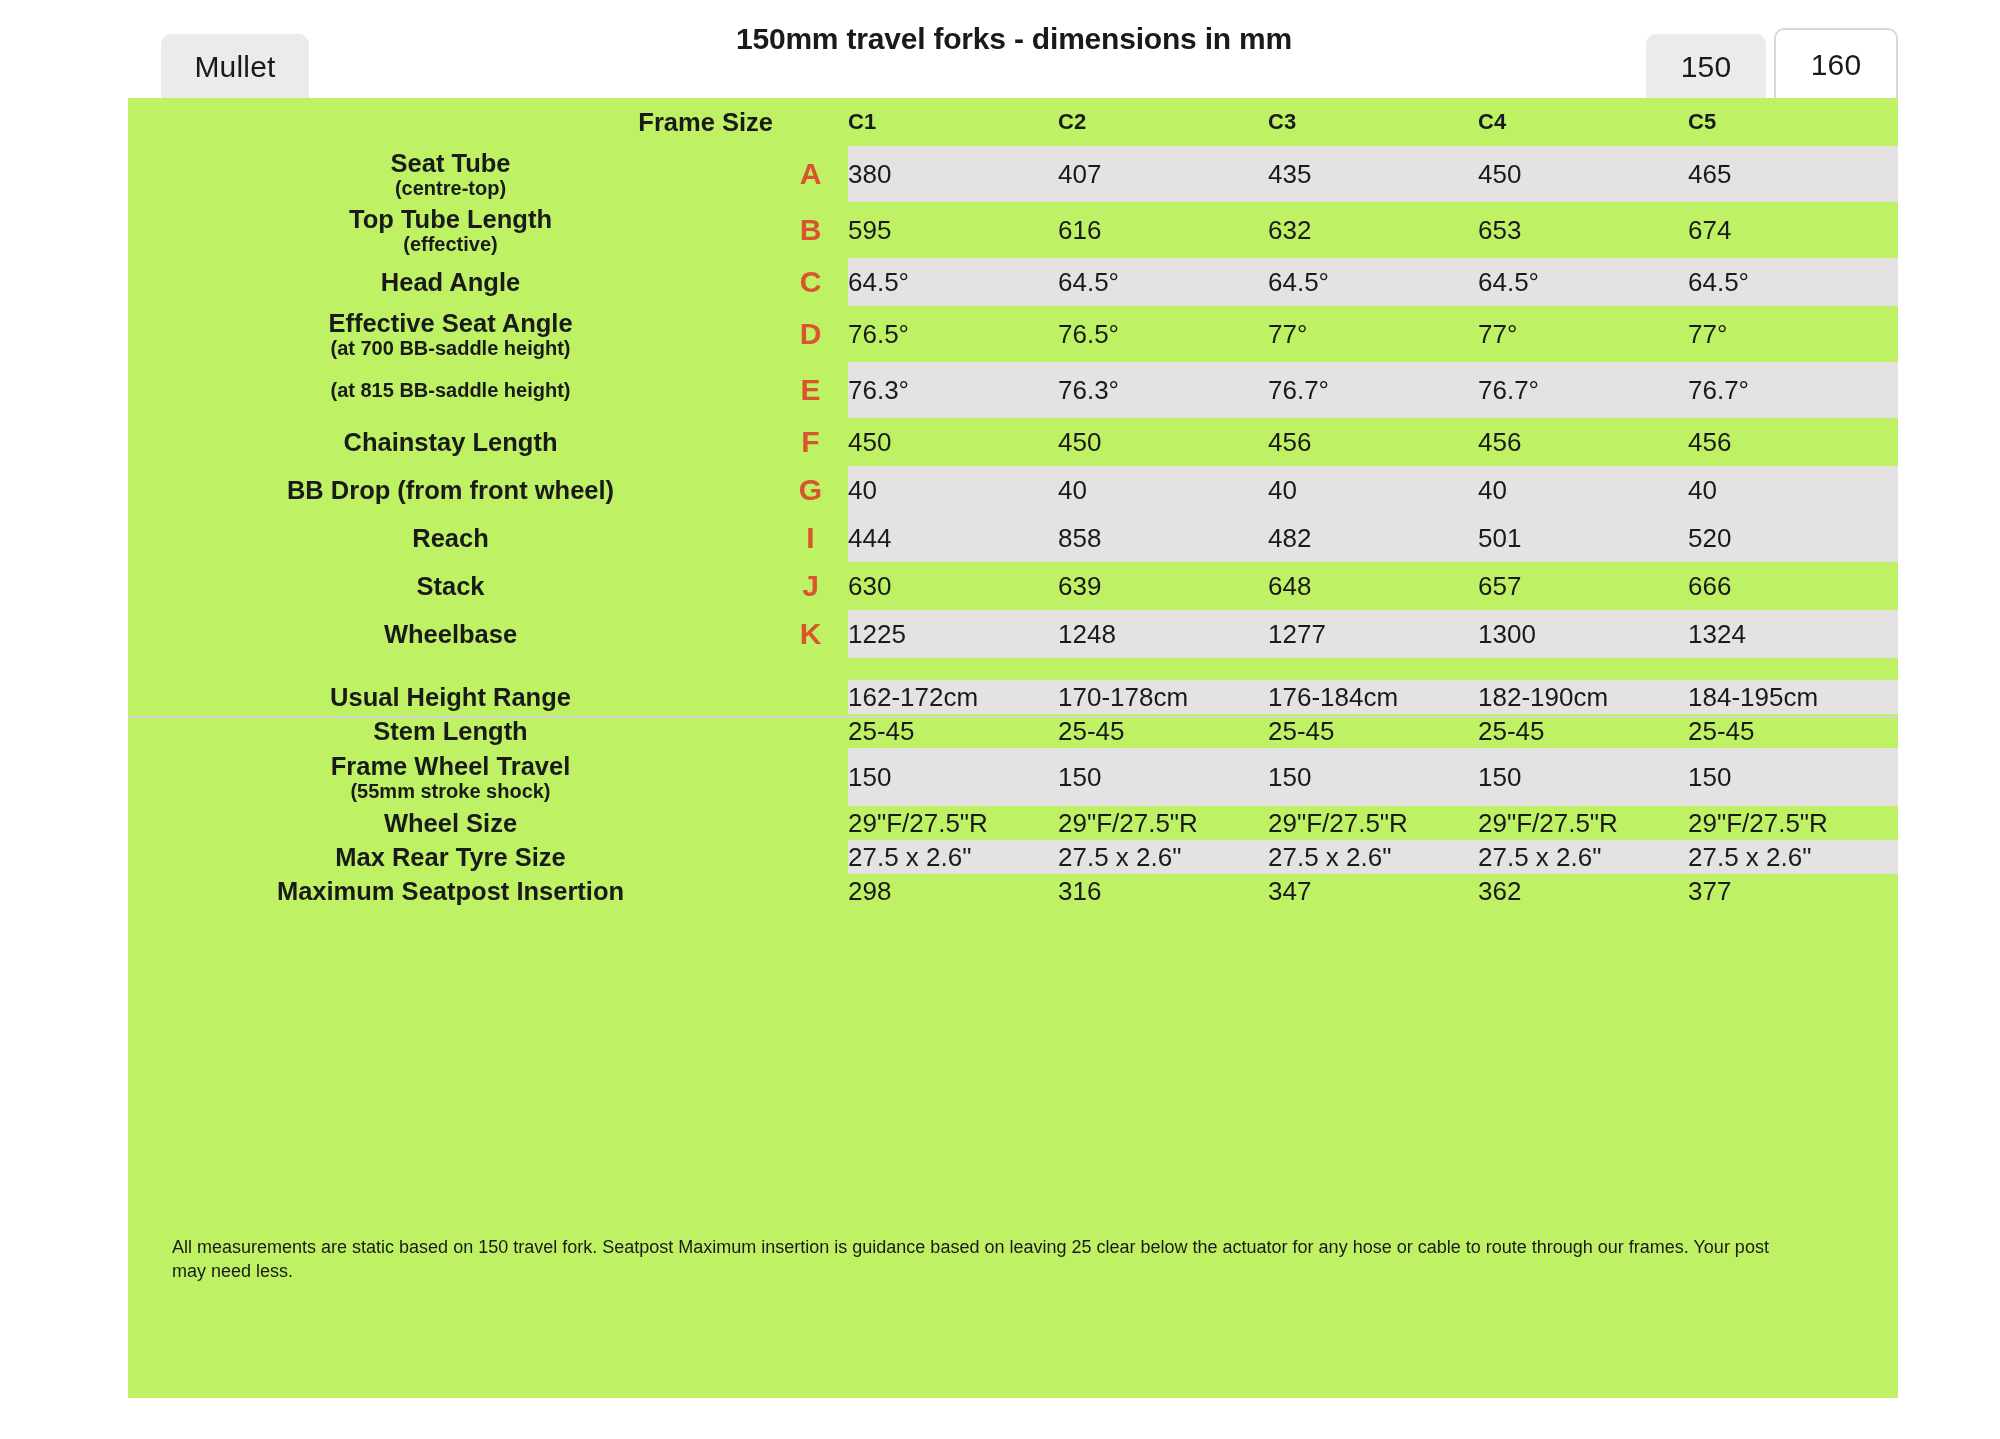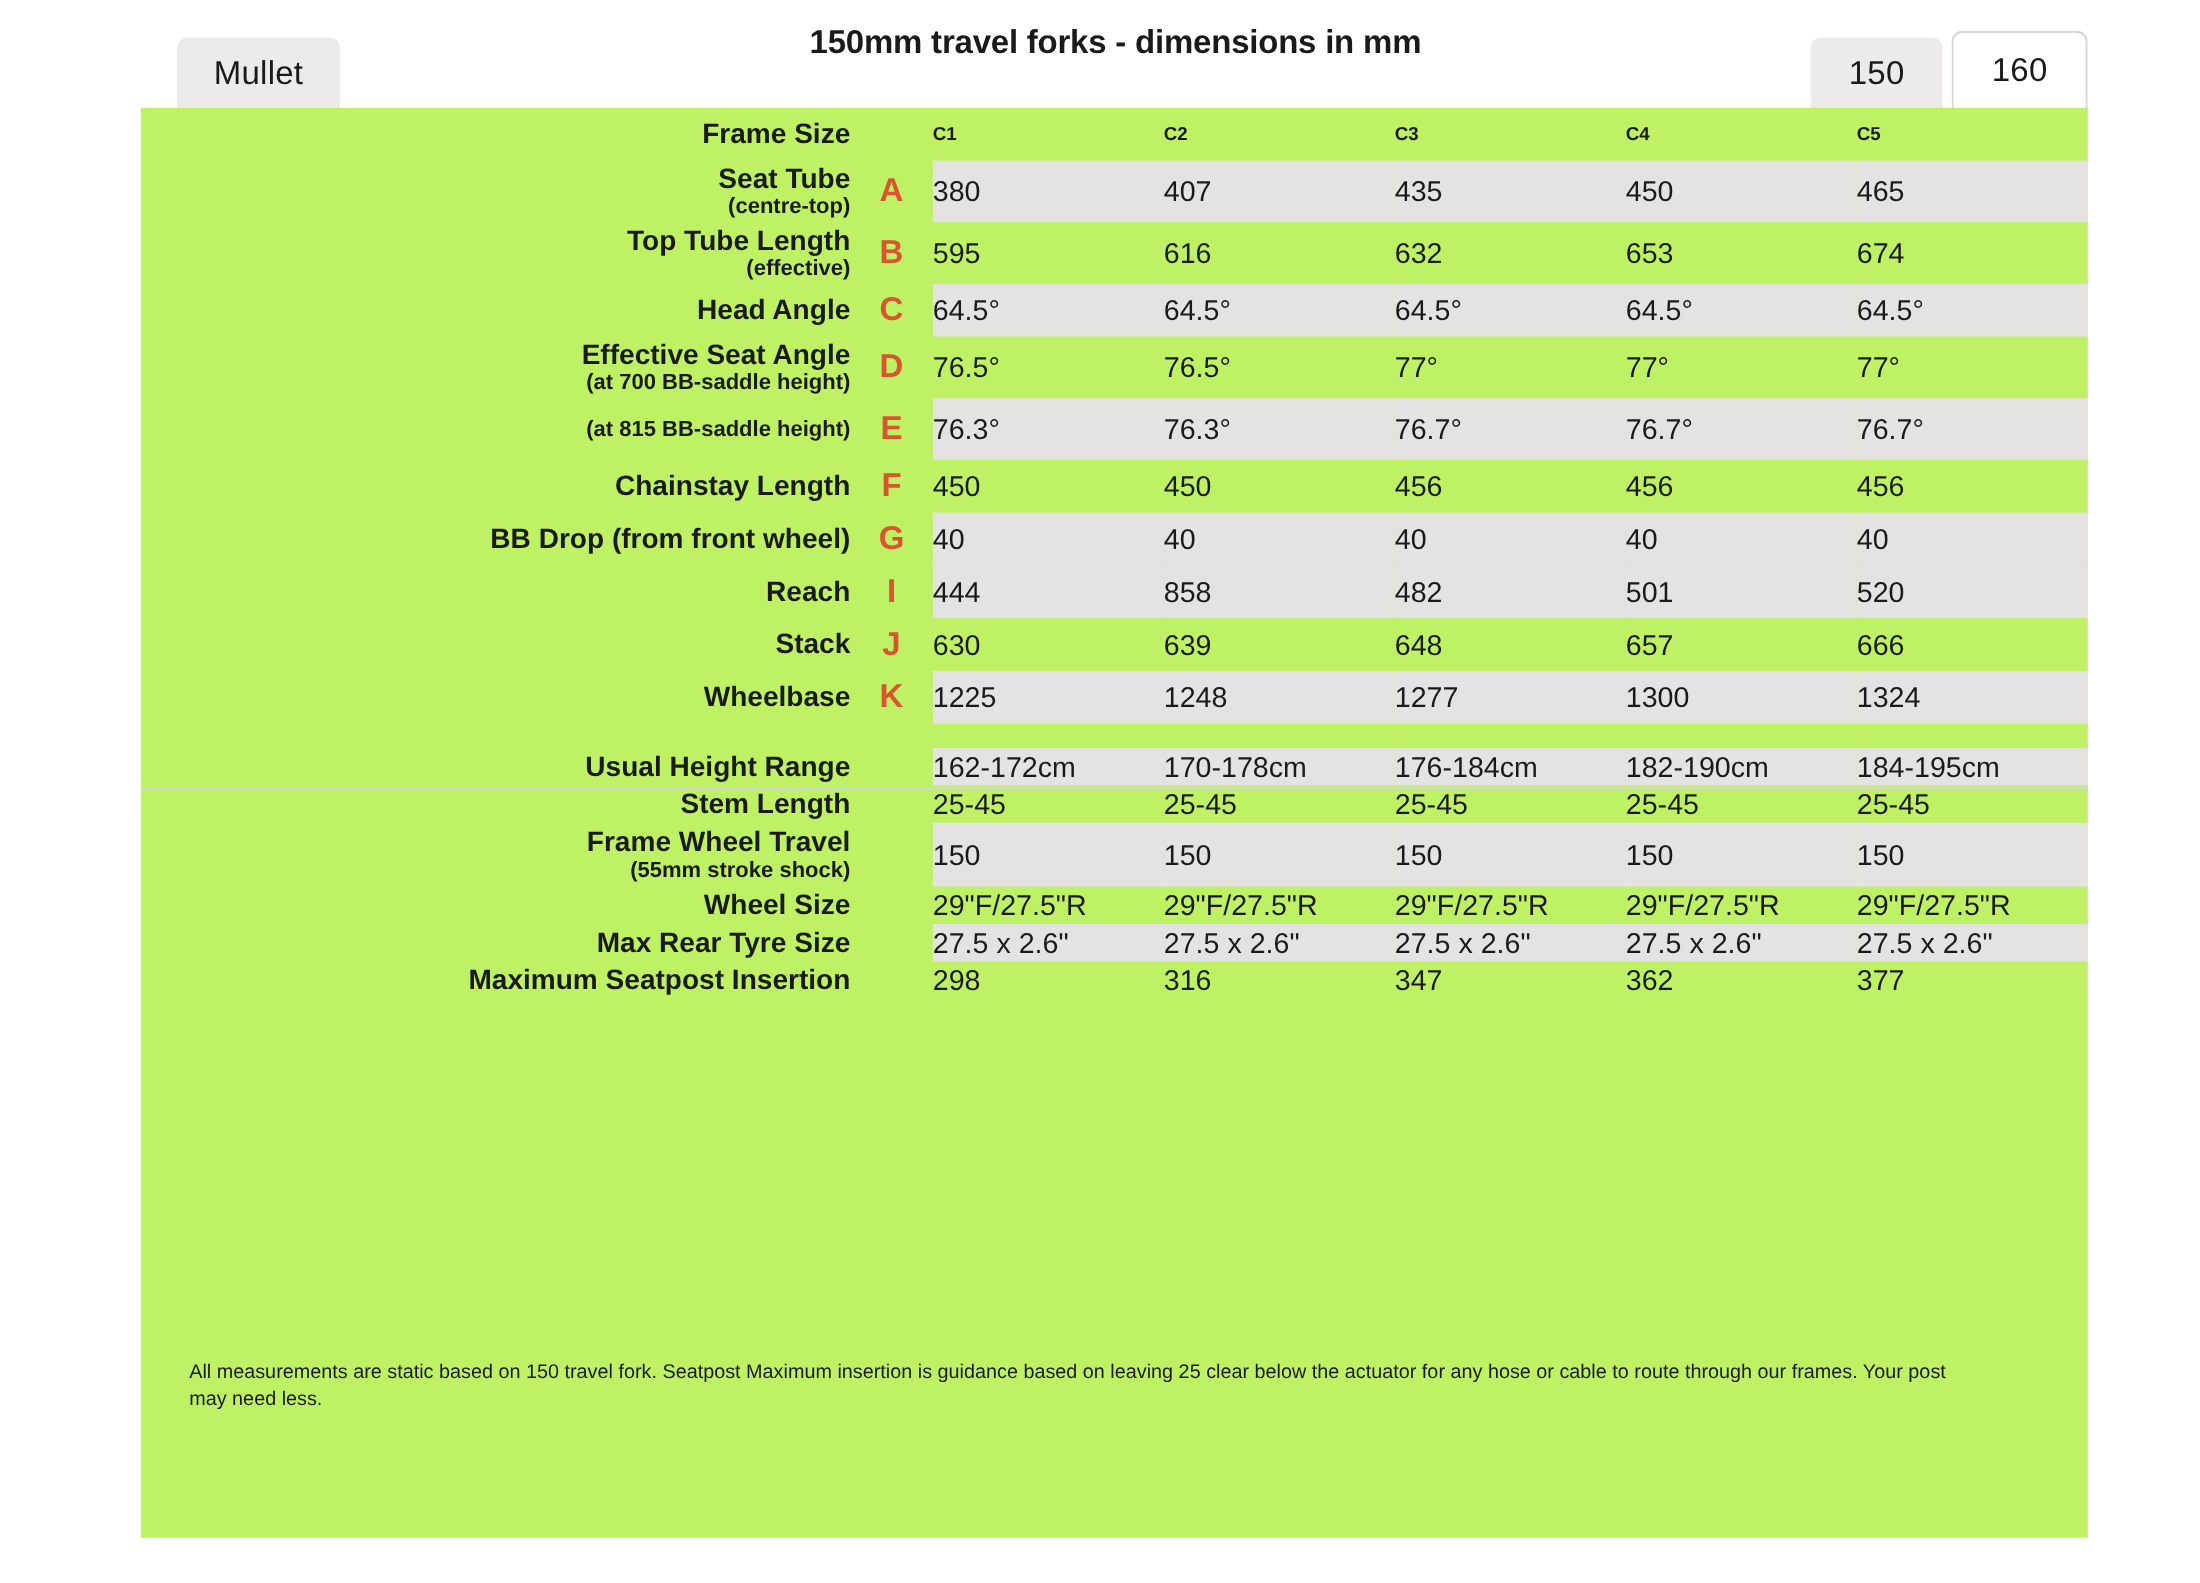--- a/index.html
+++ b/index.html
@@ -88,21 +88,21 @@
   table.geo td, table.geo th {
     padding: 0;
     vertical-align: middle;
   }
 
   col.c-label  { width: 645px; }
   col.c-letter { width: 75px; }
   col.c-val    { width: 210px; }
 
   .rowlabel {
-    text-align: right;
+    text-align: center;
     padding-right: 14px;
     font-size: 25.5px;
     font-weight: bold;
     color: #1a1a1a;
     line-height: 1.12;
   }
   .rowlabel .sub {
     display: block;
     font-size: 20px;
     font-weight: bold;
@@ -117,21 +117,21 @@
     font-weight: bold;
     color: #d9552f;
   }
   .val {
     font-size: 26px;
     color: #1a1a1a;
     padding-left: 16px;
     white-space: nowrap;
   }
   .hdr {
-    font-size: 17px;
+    font-size: 22px;
     font-weight: bold;
     color: #1a1a1a;
     padding-left: 16px;
     text-align: left;
   }
   .hdr-label {
     text-align: right;
     padding-right: 14px;
     font-size: 25.5px;
     font-weight: bold;

